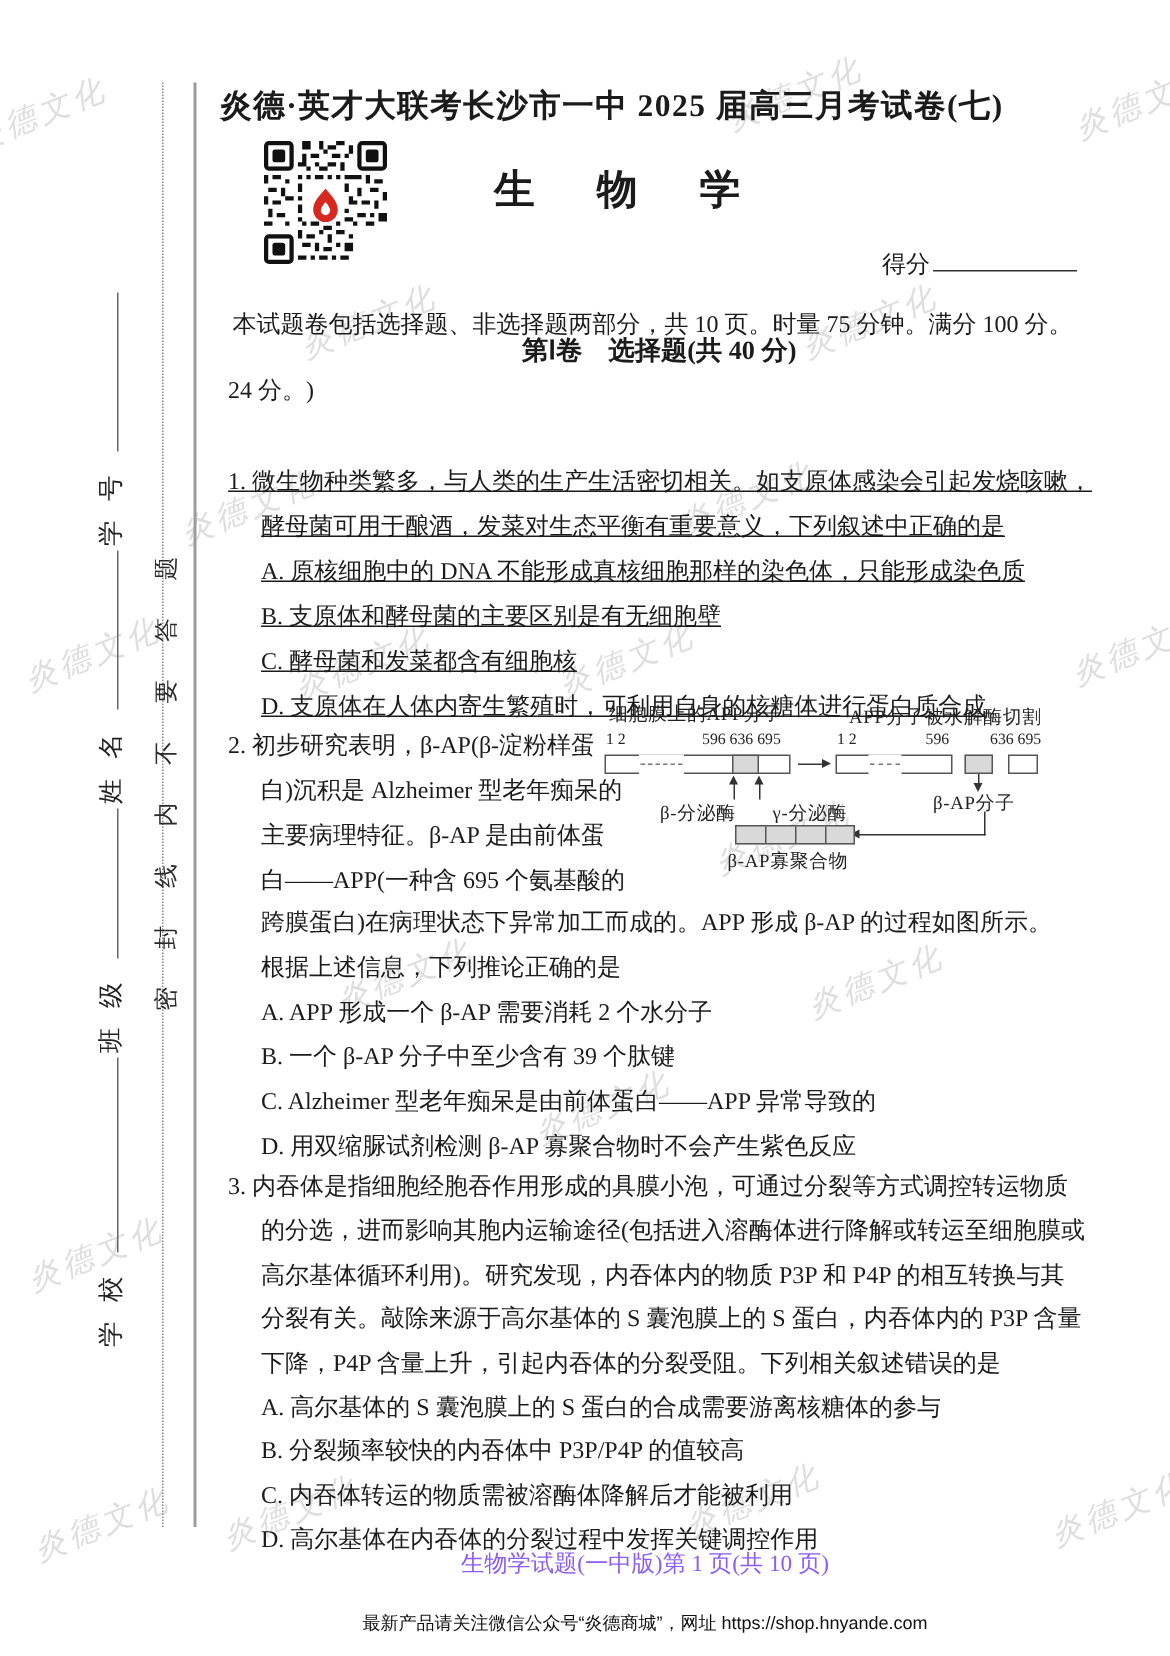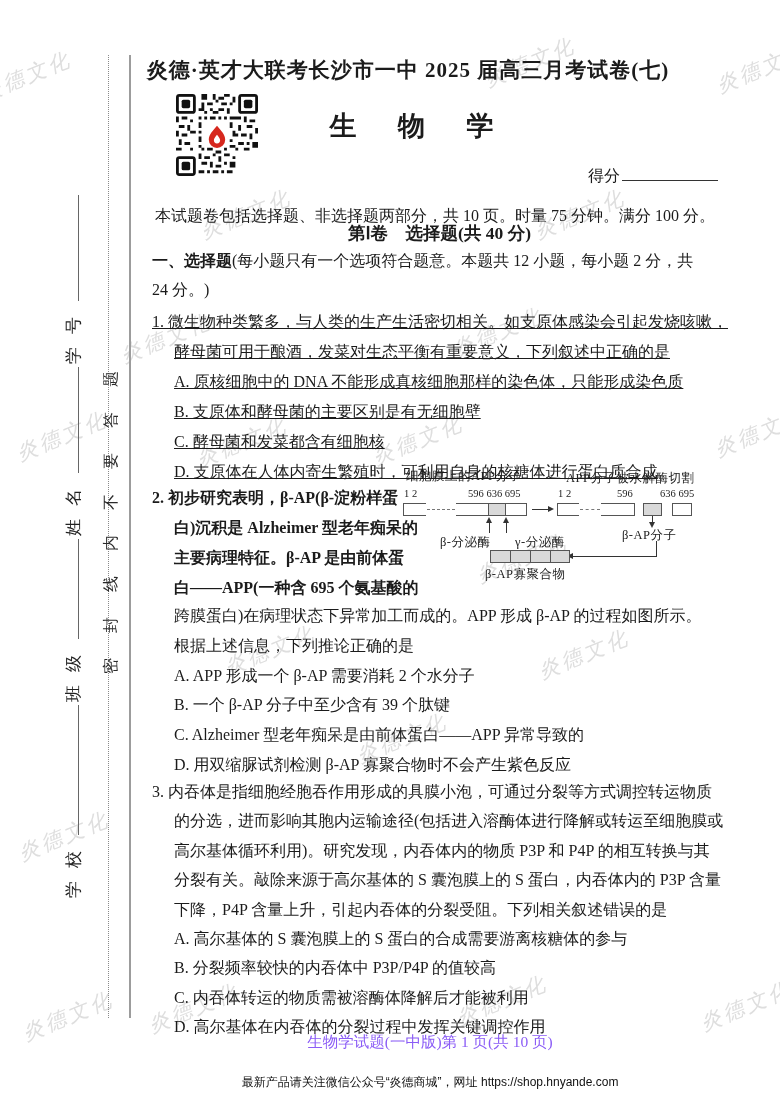--- a/index.html
+++ b/index.html
@@ -33,21 +33,21 @@
       color:#2a2a2a;white-space:nowrap;}
   
   .tblock{position:absolute;left:152px;width:575px;font-size:16px;color:var(--text);}
   .tblock .ln{white-space:nowrap;}
   .ind{padding-left:22px;}
   #intro{left:155px;top:187px;width:560px;margin-top:19px;}
   #part1{top:221px;text-align:center;font-weight:bold;font-size:17.5px;}
   #directions{top:246px;} #directions .ln{height:29px;line-height:29px;}
   #directions .dir-label{font-weight:bold;}
   #q1{top:307px;} #q1 .ln{height:30px;line-height:30px;text-decoration:underline;}
-  #q2n{top:483px;width:280px;font-weight:bold;} #q2n .ln{height:30px;line-height:30px;}
+  #q2n{top:483px;width:280px;} #q2n .ln{height:30px;line-height:30px;}
   #q2f{top:601px;} #q2f .ln{height:29.8px;line-height:29.8px;}
   #q3{top:777px;} #q3 .ln{height:29.4px;line-height:29.4px;}
   
   #diagram{position:absolute;left:400px;top:468px;width:378px;height:122px;color:#222;}
   .dlabel{position:absolute;font-size:12.5px;letter-spacing:0.5px;white-space:nowrap;}
   .dnum{position:absolute;font-size:10.5px;white-space:nowrap;}
   .dbar{position:absolute;height:13px;border:1px solid #555;background:#fff;box-sizing:border-box;}
   .dbar.shaded{background:#d9d9d9;}
   .gap{position:absolute;top:-1px;bottom:-1px;background:#fff;}
   .gap:after{content:"";position:absolute;left:1px;right:1px;top:50%;margin-top:-1px;border-top:1.5px dashed #777;}
@@ -121,21 +121,20 @@
 
   <div class="score-wrap">
     <span class="score-label">得分</span><span class="score-line"></span>
   </div>
 
   <div class="tblock" id="intro">
       <div class="ln">本试题卷包括选择题、非选择题两部分，共 10 页。时量 75 分钟。满分 100 分。</div>
     </div>
   <div class="tblock" id="part1">第Ⅰ卷　选择题(共 40 分)</div>
   <div class="tblock" id="directions">
-    <div class="ln"><span class="dir-label">一、选择题</span><span>(每小题只有一个选项符合题意。本题共 12 小题，每小题 2 分，共</span></div>
     <div class="ln">24 分。)</div>
   </div>
 
   <div class="tblock" id="q1">
     <div class="ln">1. 微生物种类繁多，与人类的生产生活密切相关。如支原体感染会引起发烧咳嗽，</div>
     <div class="ln ind">酵母菌可用于酿酒，发菜对生态平衡有重要意义，下列叙述中正确的是</div>
     <div class="ln ind">A. 原核细胞中的 DNA 不能形成真核细胞那样的染色体，只能形成染色质</div>
     <div class="ln ind">B. 支原体和酵母菌的主要区别是有无细胞壁</div>
     <div class="ln ind">C. 酵母菌和发菜都含有细胞核</div>
     <div class="ln ind">D. 支原体在人体内寄生繁殖时，可利用自身的核糖体进行蛋白质合成</div>

